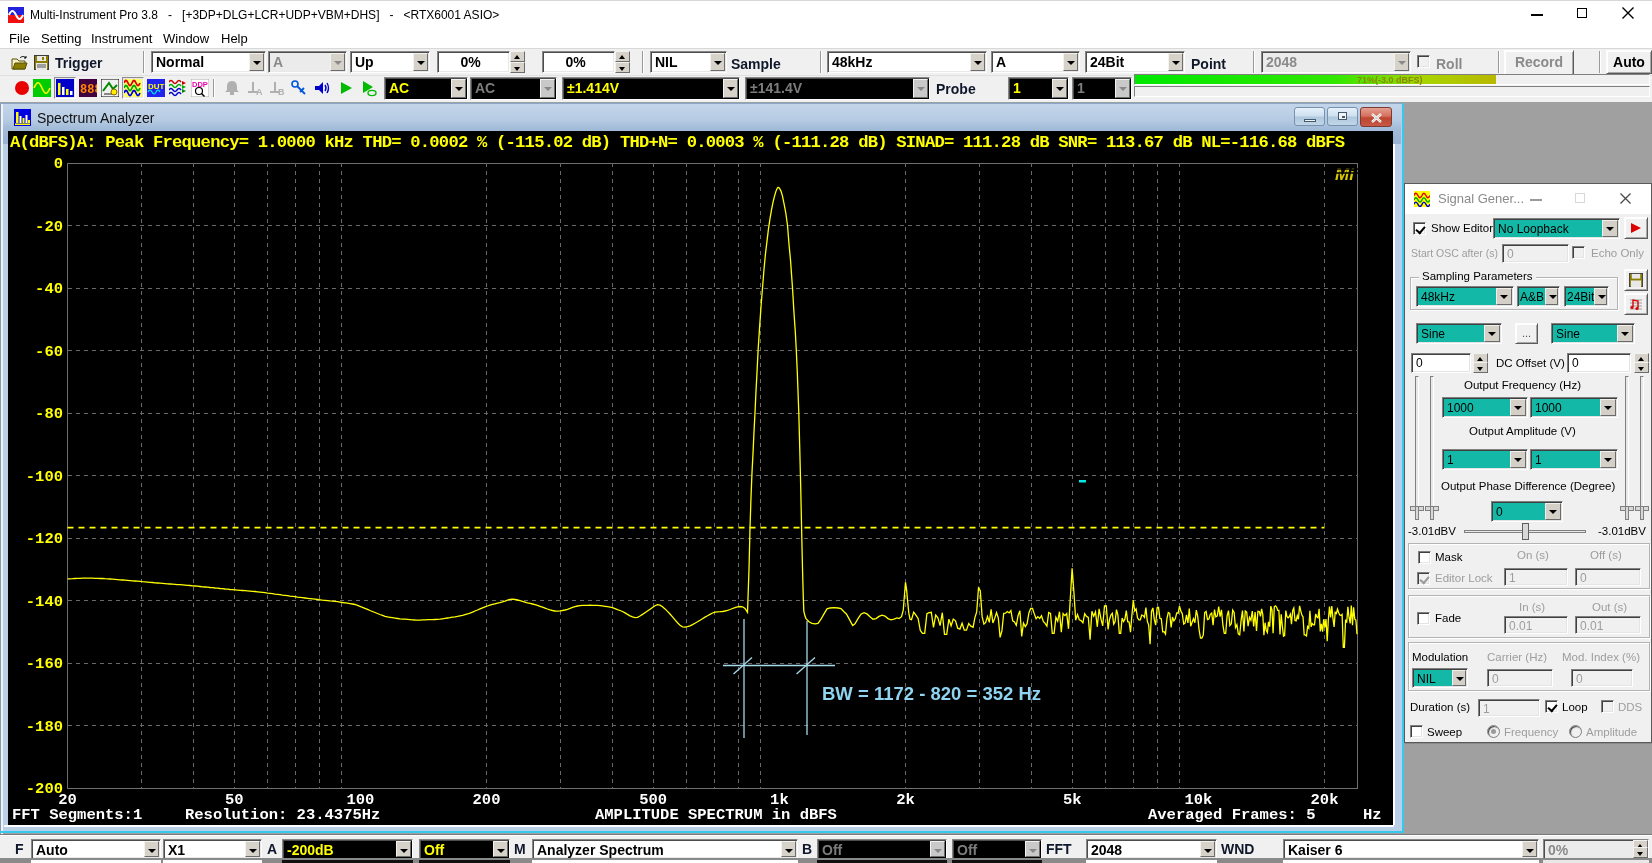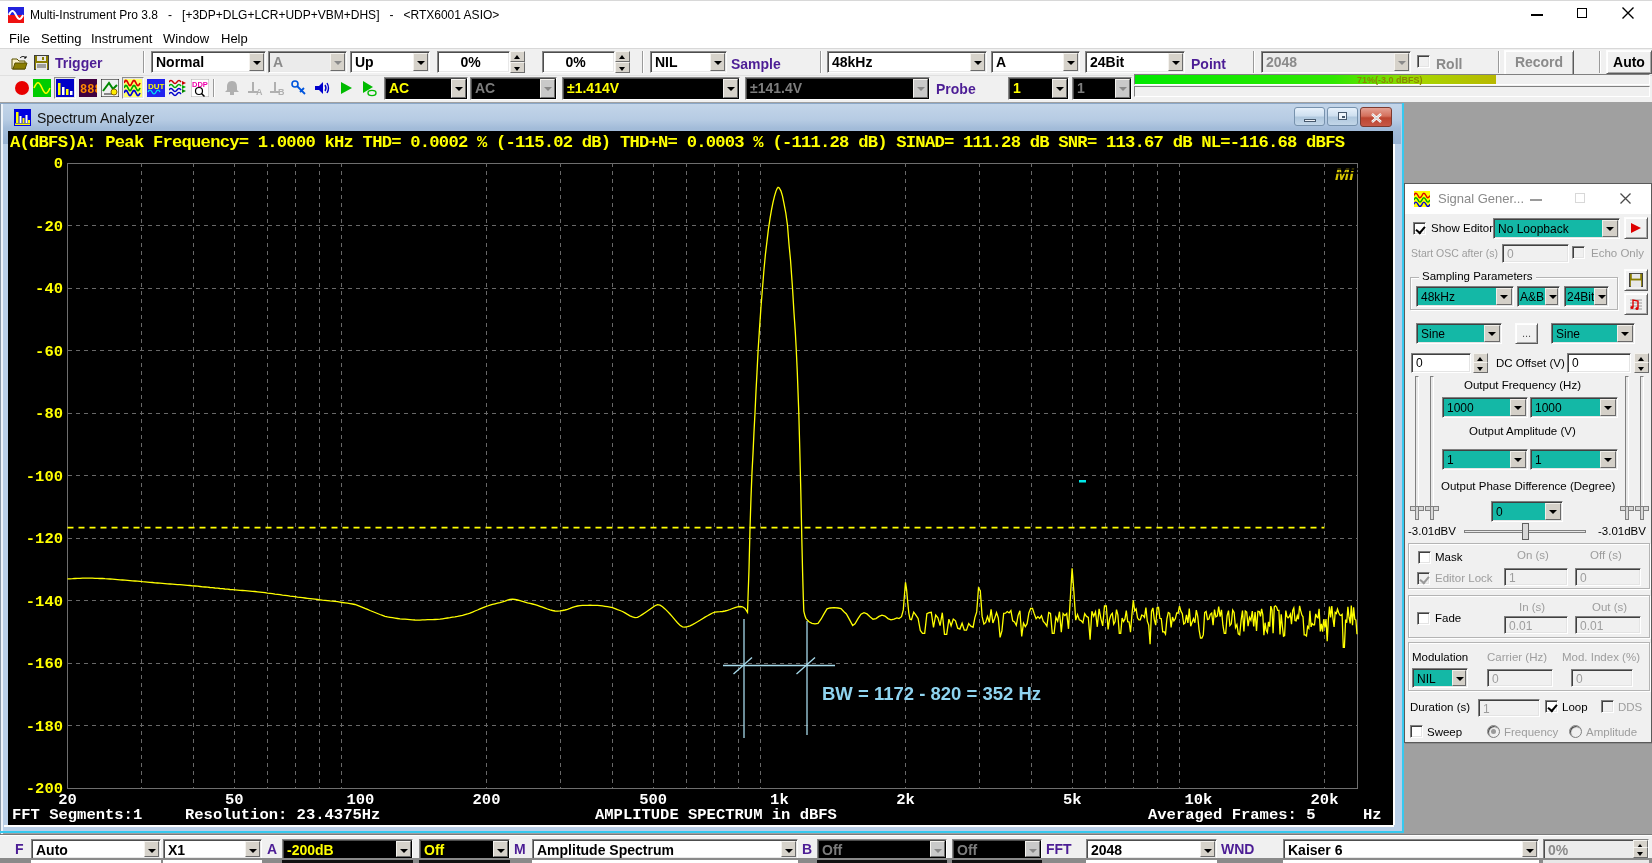--- a/index.html
+++ b/index.html
@@ -16,21 +16,21 @@
 .cb .ar:after{content:"";position:absolute;left:3px;top:7px;border:4px solid transparent;border-top:4px solid #000;border-bottom:none}
 .cb.dis{background:#ebebeb}
 .cb.dis .t{color:#8a8a8a;font-weight:bold}
 .cb.dis .ar:after{border-top-color:#8a8a8a}
 .cbk{position:absolute;background:#000;border:1px solid;border-color:#868686 #fdfdfd #fdfdfd #868686;box-shadow:inset 1px 1px 0 #4d4d4d}
 .cbk .t{position:absolute;left:4px;top:2px;font-size:14px;font-weight:bold;color:#ffff00;white-space:nowrap}
 .cbk.dis .t{color:#7d7d7d}
 .cbk .ar{position:absolute;right:1px;top:1px;bottom:1px;width:15px;background:#d6d2ca;border:1px solid;border-color:#f4f2ee #6c6c6c #6c6c6c #f4f2ee;}
 .cbk .ar:after{content:"";position:absolute;left:3px;top:7px;border:4px solid transparent;border-top:4px solid #000;border-bottom:none}
 .cbk.dis .ar{background:#c9c9c9}.cbk.dis .ar:after{border-top-color:#888}
-.lbl{position:absolute;font-size:14px;font-weight:bold;color:#4c1d95;white-space:nowrap}
+.lbl{position:absolute;font-size:14px;font-weight:bold;color:#0f172a;white-space:nowrap}
 .spin{position:absolute;width:15px}
 .spin .u,.spin .d{position:absolute;left:0;width:15px;height:11px;background:#d6d2ca;border:1px solid;border-color:#f4f2ee #6c6c6c #6c6c6c #f4f2ee}
 .spin .u{top:0}.spin .d{bottom:0}
 .spin .u:after{content:"";position:absolute;left:3px;top:3px;border:3px solid transparent;border-bottom:4px solid #000;border-top:none}
 .spin .d:after{content:"";position:absolute;left:3px;top:4px;border:3px solid transparent;border-top:4px solid #000;border-bottom:none}
 .sep{position:absolute;width:2px;background:#d0d0d0;border-left:1px solid #9a9a9a;border-right:1px solid #fff}
 .btn{position:absolute;background:#f0f0f0;border:1px solid;border-color:#fdfdfd #5b5b5b #5b5b5b #fdfdfd;box-shadow:inset 1px 1px 0 #fff, inset -1px -1px 0 #a8a8a8;font-size:14px;text-align:center}
 
 .sg-lbl{position:absolute;font-size:11.5px;color:#000;white-space:nowrap}
 .sg-lbl.g{color:#9d9d9d}
@@ -558,21 +558,21 @@
 <div class="cbk abs" style="left:282px;top:839px;width:131px;height:20px">
     <span class="t" style="">-200dB</span>
     <span class="ar"></span>
   </div>
 <div class="cbk abs" style="left:419px;top:839px;width:91px;height:20px">
     <span class="t" style="">Off</span>
     <span class="ar"></span>
   </div>
 <span class="lbl" style="left:514px;top:841px">M</span>
 <div class="cb abs" style="left:532px;top:839px;width:266px;height:20px">
-    <span class="t" style="">Amplitude Spectrum</span>
+    <span class="t" style="">Analyzer Spectrum</span>
     <span class="ar"></span>
   </div>
 <span class="lbl" style="left:802px;top:841px">B</span>
 <div class="cbk dis abs" style="left:817px;top:839px;width:130px;height:20px">
     <span class="t" style="">Off</span>
     <span class="ar"></span>
   </div>
 <div class="cbk dis abs" style="left:952px;top:839px;width:90px;height:20px">
     <span class="t" style="">Off</span>
     <span class="ar"></span>

